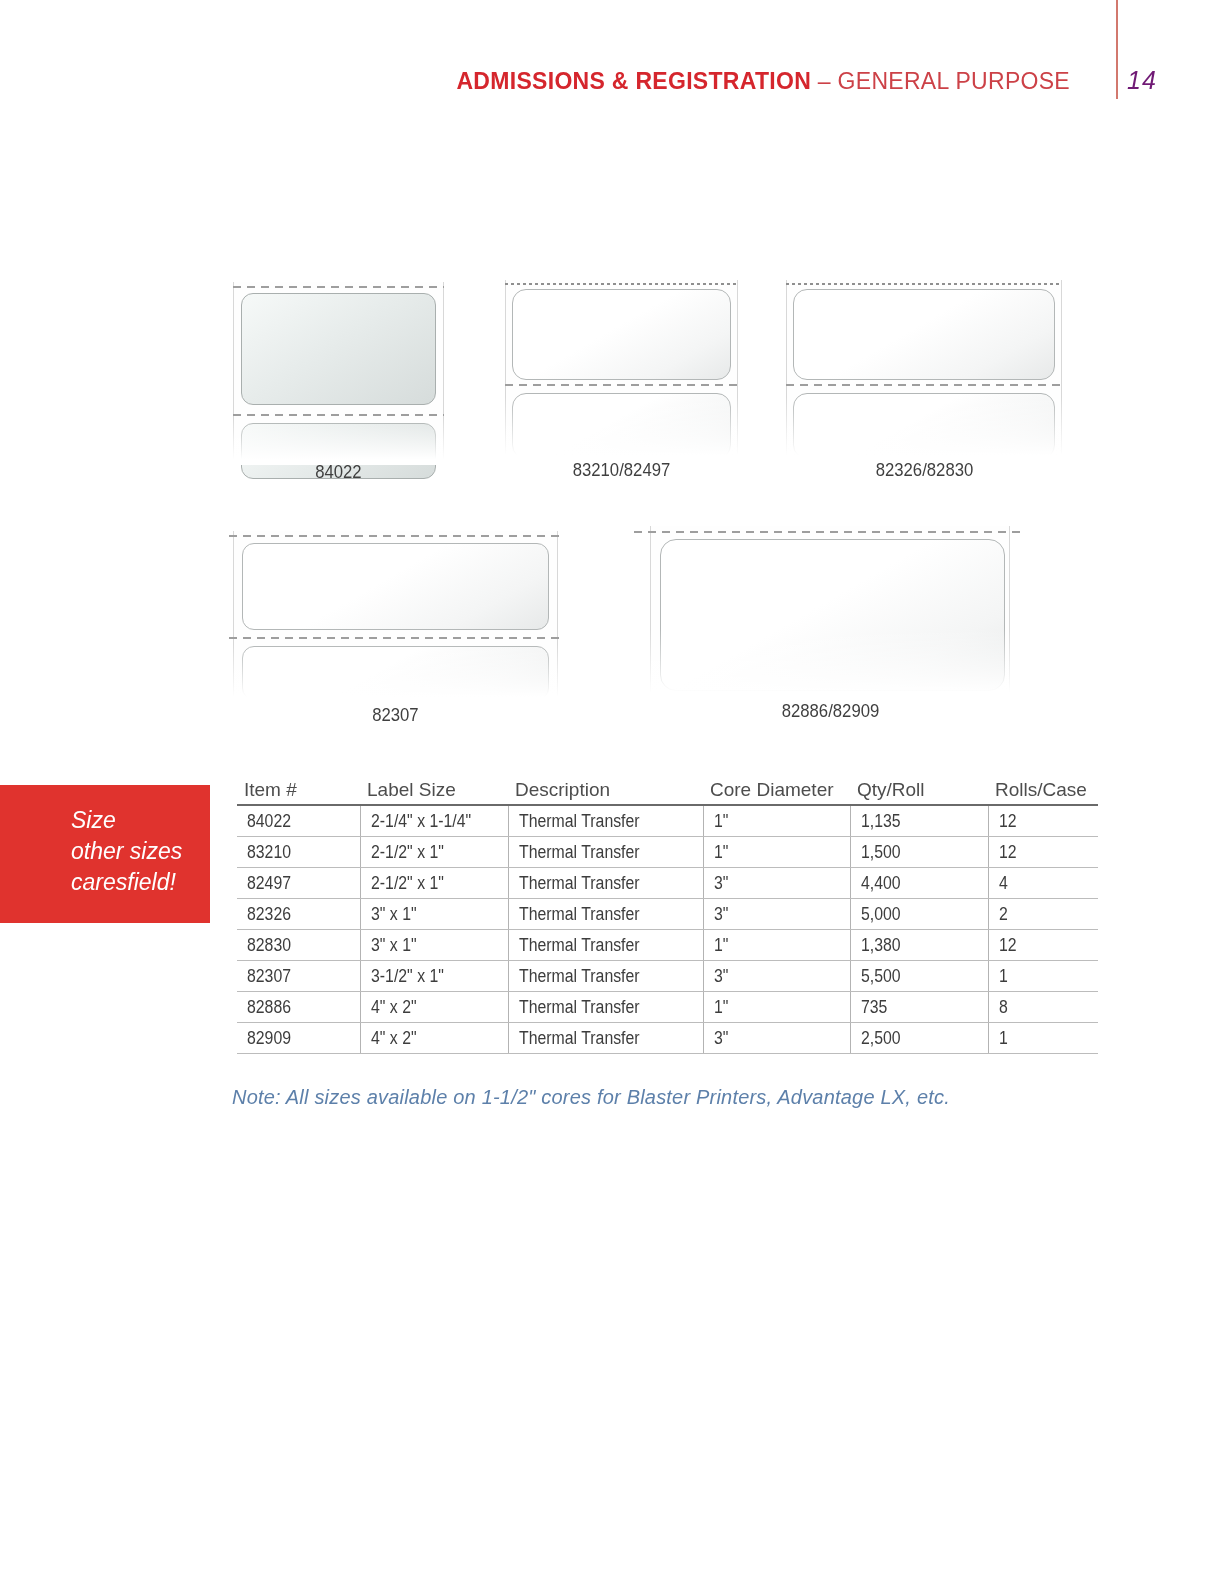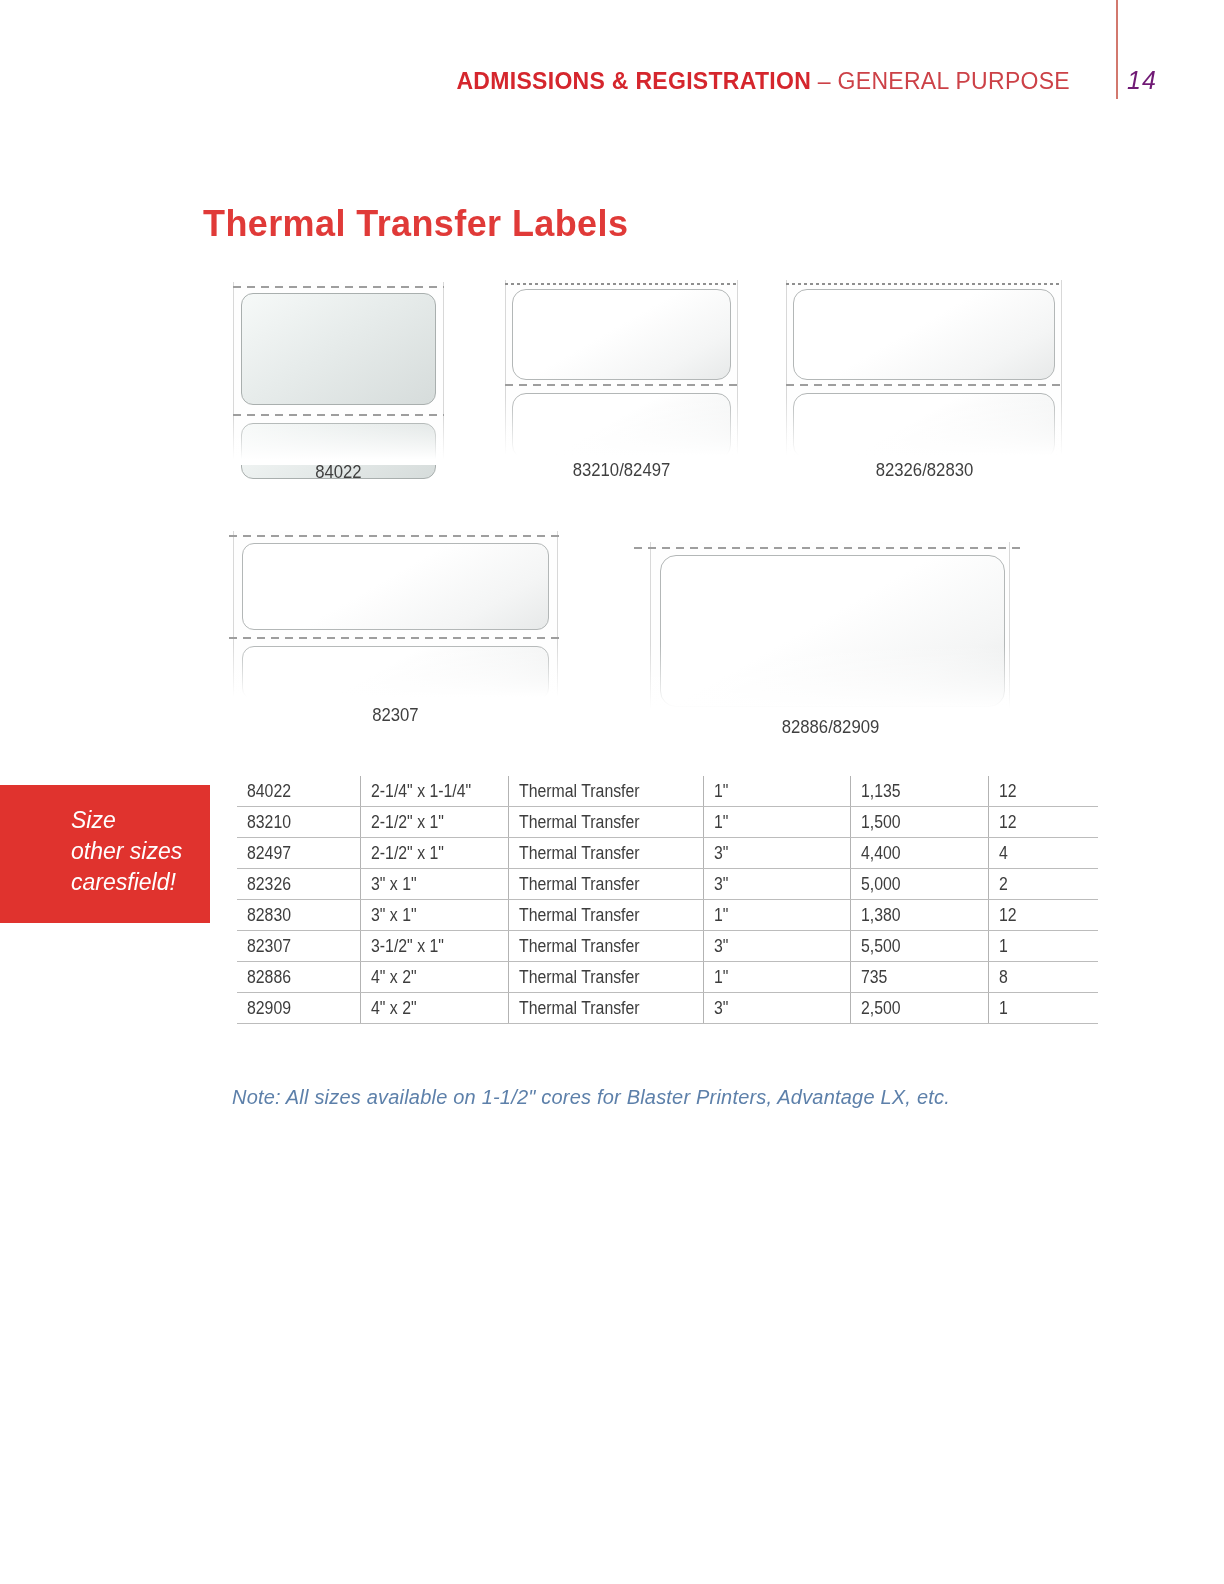--- a/index.html
+++ b/index.html
@@ -62,21 +62,20 @@
 <body>
 
 <div class="page">
 
   <div class="hdr">
     <span class="hb">ADMISSIONS &amp; REGISTRATION</span><span class="hr2"> – GENERAL PURPOSE</span>
   </div>
   <div class="hdr-rule"></div>
   <div class="pageno">14</div>
 
-  <div class="title">Thermal Transfer Labels</div>
 
   <div class="figure" style="left:233px;top:279px;width:211px;height:204px;">
     <div class="backing" style="height:178px;"></div>
     <div class="dash" style="top:7px;"></div>
     <div class="label lbl-gray" style="left:8px;right:8px;top:14px;height:112px;border-radius:12px;"></div>
     <div class="dash" style="top:135px;"></div>
     <div class="label lbl-gray" style="left:8px;right:8px;top:144px;height:56px;border-radius:12px;"></div>
     <div class="fade" style="top:138px;height:48px;"></div>
     <div class="caption"><span class="cond-c">84022</span></div>
   </div>
@@ -104,37 +103,45 @@
   <div class="figure" style="left:233px;top:528px;width:325px;height:198px;">
     <div class="backing" style="height:172px;"></div>
     <div class="dash" style="top:7px;left:-4px;right:-4px;"></div>
     <div class="label lbl-white" style="left:9px;right:9px;top:15px;height:87px;border-radius:12px;"></div>
     <div class="dash" style="top:109px;left:-4px;right:-4px;"></div>
     <div class="label lbl-white" style="left:9px;right:9px;top:118px;height:54px;border-radius:12px;"></div>
     <div class="fade" style="top:116px;height:60px;"></div>
     <div class="caption"><span class="cond-c">82307</span></div>
   </div>
 
-  <div class="figure" style="left:650px;top:539px;width:360px;height:199px;">
+  <div class="figure" style="left:650px;top:523px;width:360px;height:199px;">
     <div class="backing" style="height:168px;"></div>
     <div class="dash" style="top:8px;left:-16px;right:-10px;"></div>
     <div class="label lbl-white" style="left:10px;right:5px;top:16px;height:152px;border-radius:16px;"></div>
     <div class="fade" style="top:106px;height:72px;"></div>
     <div class="caption"><span class="cond-c">82886/82909</span></div>
   </div>
 
   <div class="callout">
     <div class="txt">
       <div>Size</div>
       <div>other sizes</div>
       <div>caresfield!</div>
     </div>
   </div>
 
   <div class="tbl">
+    <div class="thead-row">
+        <div class="tcell">Item #</div>
+        <div class="tcell">Label Size</div>
+        <div class="tcell">Description</div>
+        <div class="tcell">Core Diameter</div>
+        <div class="tcell">Qty/Roll</div>
+        <div class="tcell">Rolls/Case</div>
+      </div>
     <div>
         <div class="trow">
           <div class="tcell">
             <span class="cond">84022</span>
           </div>
           <div class="tcell">
             <span class="cond">2-1/4" x 1-1/4"</span>
           </div>
           <div class="tcell">
             <span class="cond">Thermal Transfer</span>

